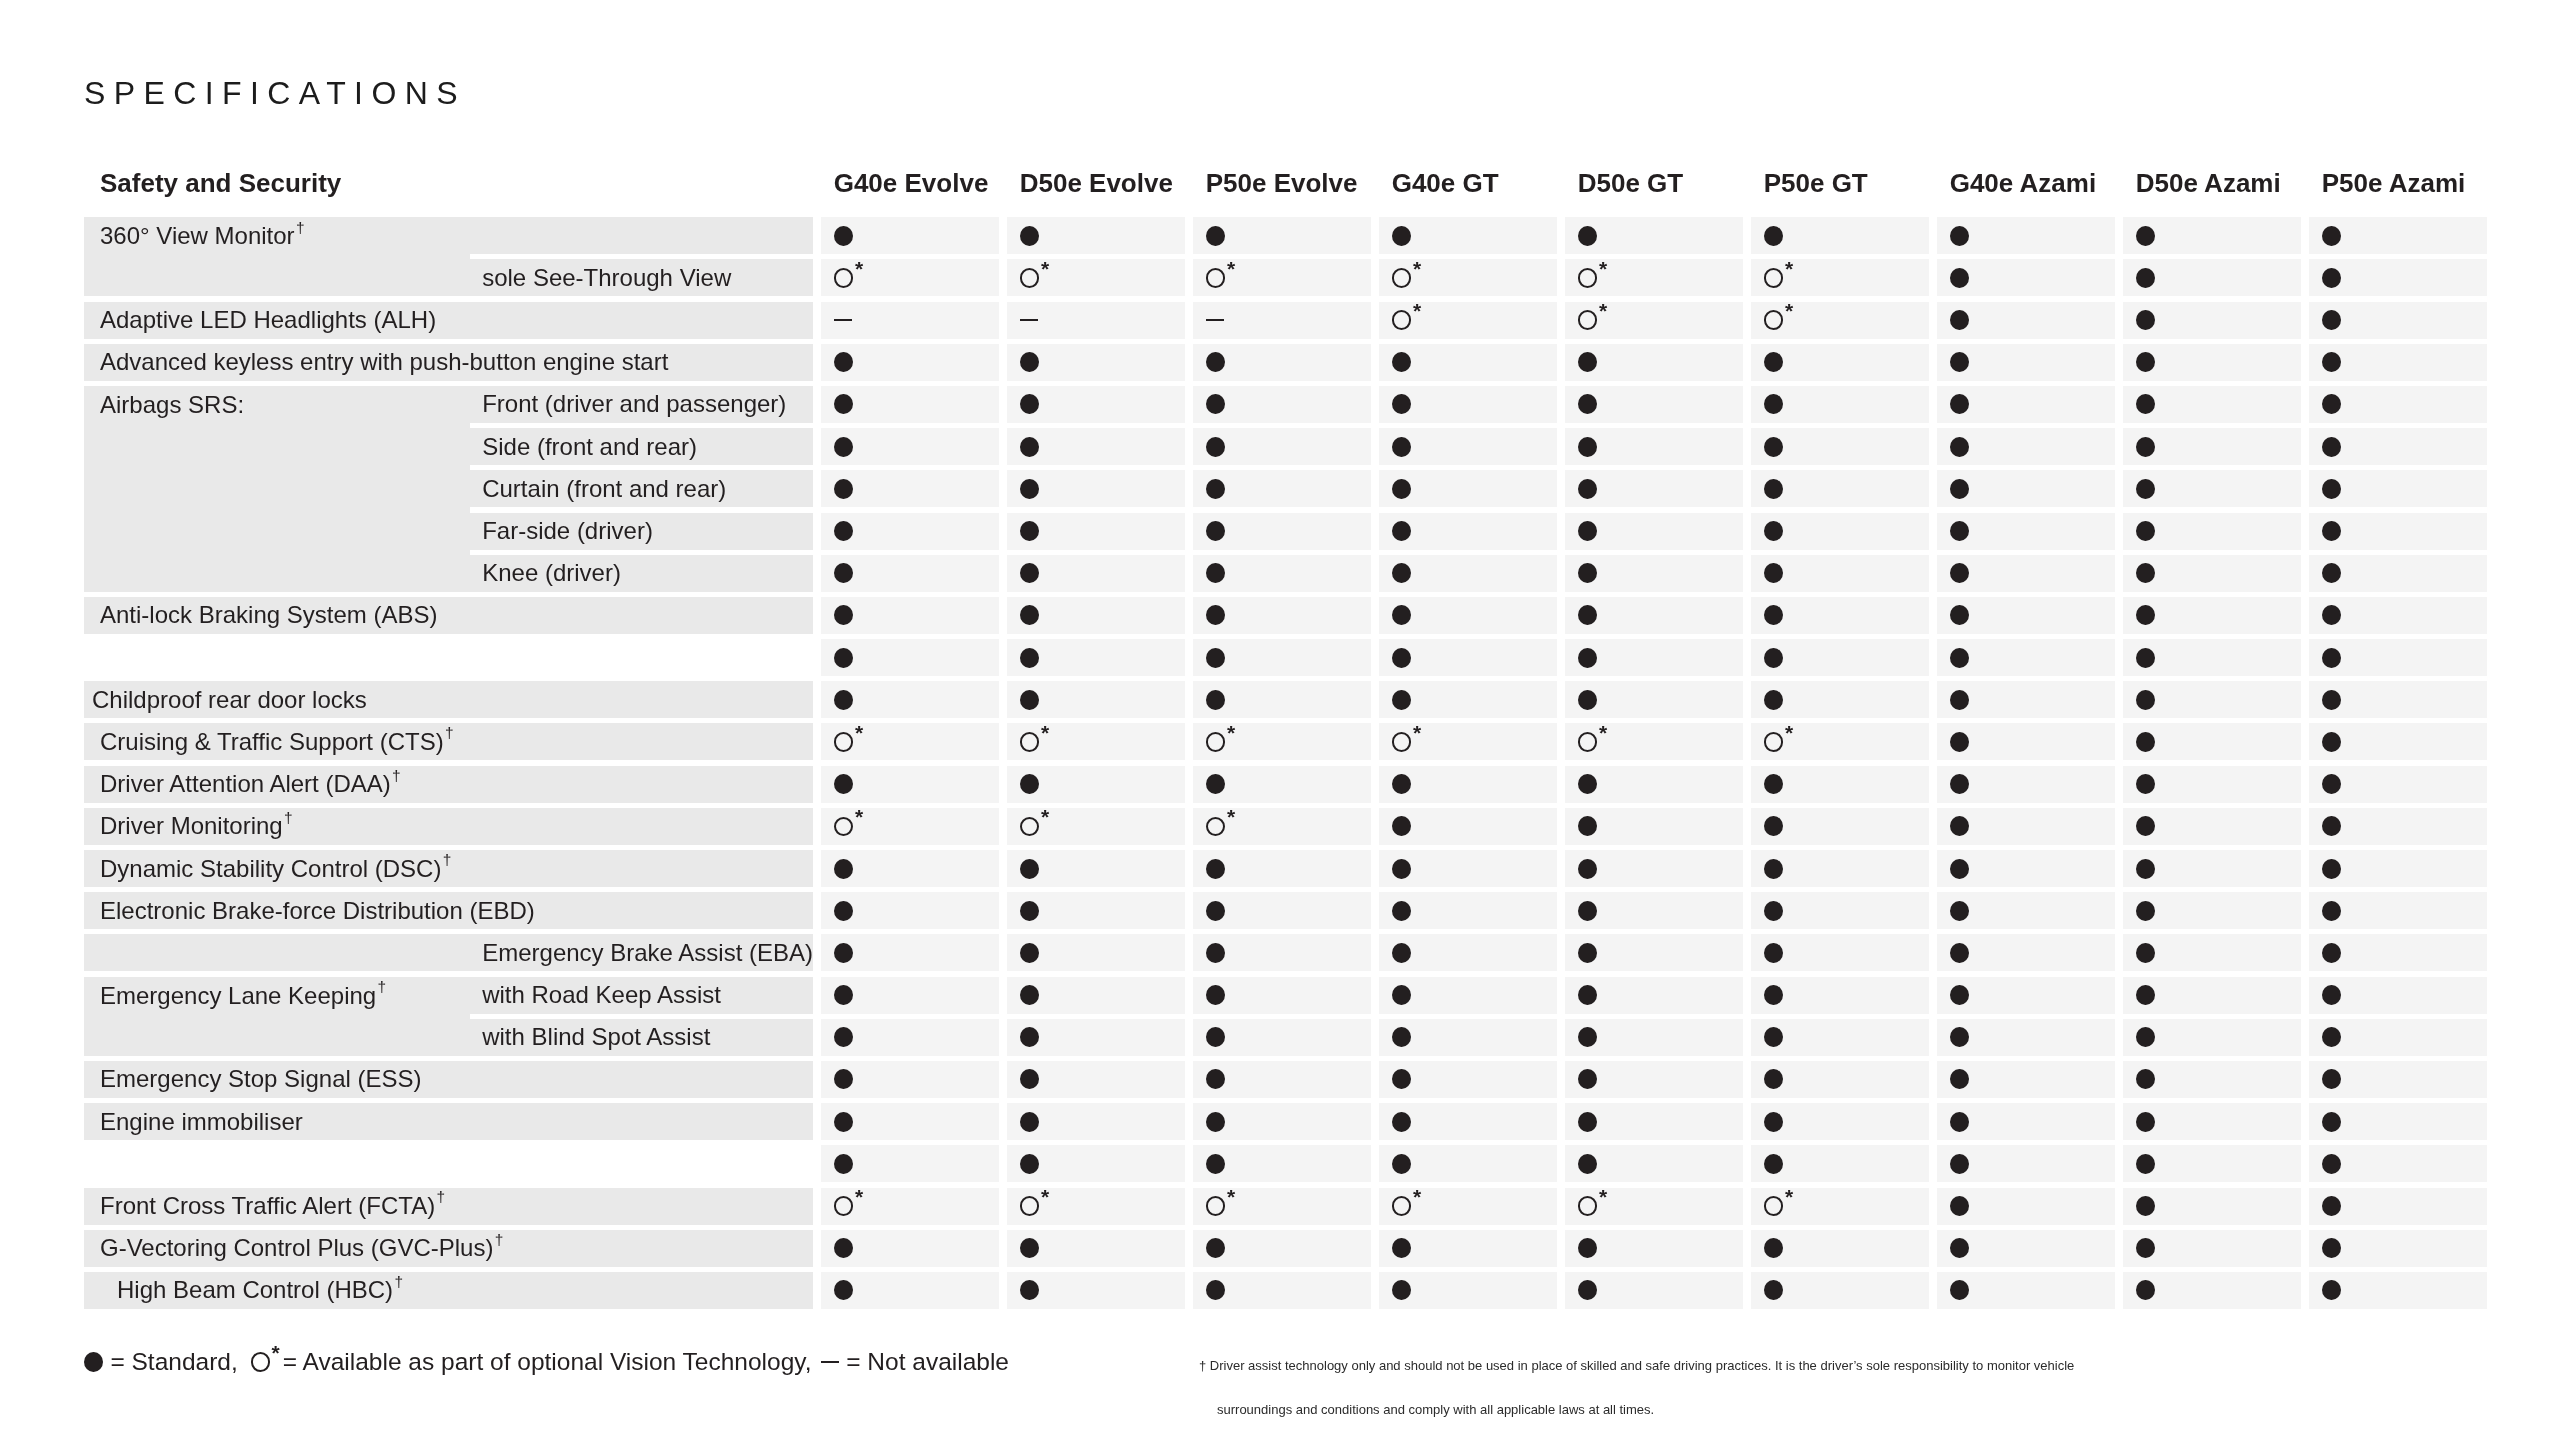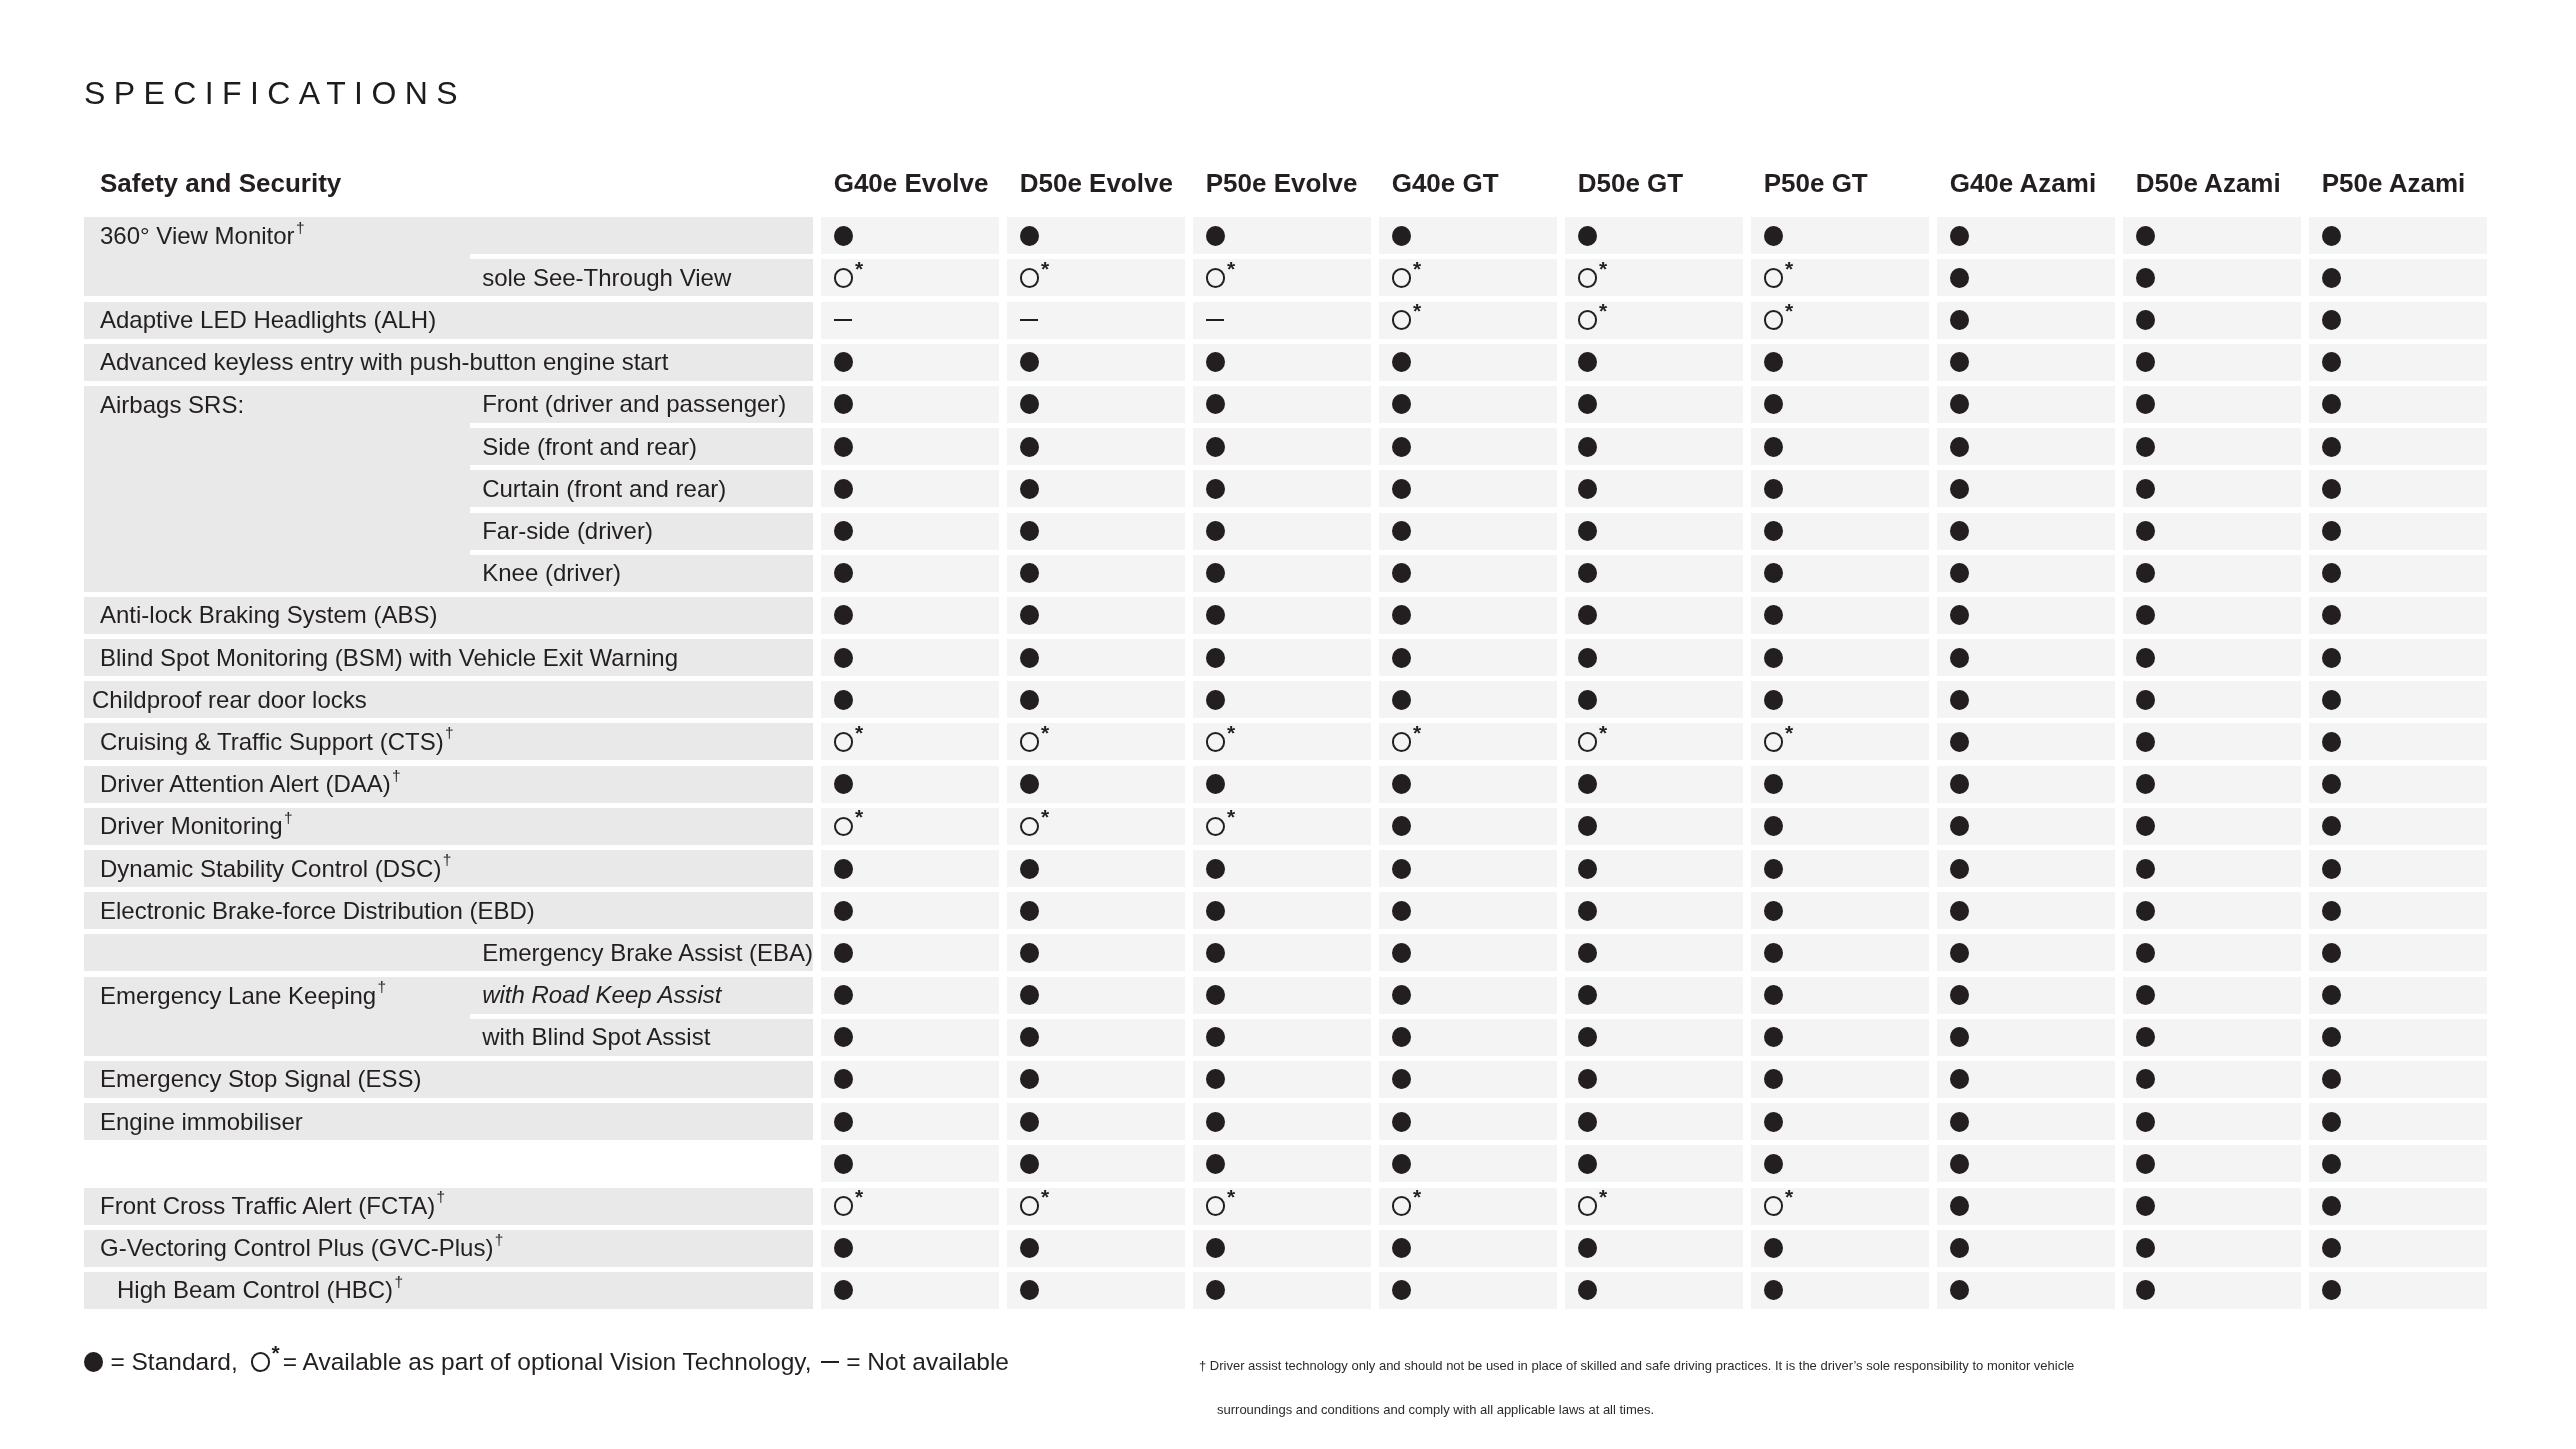--- a/index.html
+++ b/index.html
@@ -407,23 +407,20 @@
       </div>
       <div class="cell-data" style="grid-area: 11 / 9;">
         <span class="sym-dot"></span>
       </div>
       <div class="cell-data" style="grid-area: 11 / 10;">
         <span class="sym-dot"></span>
       </div>
       <div class="cell-data" style="grid-area: 11 / 11;">
         <span class="sym-dot"></span>
       </div>
-      <div class="cell-label" style="grid-row: 12;">
-        <span>Blind Spot Monitoring (BSM) with Vehicle Exit Warning</span>
-      </div>
       <div class="cell-data" style="grid-area: 12 / 3;">
         <span class="sym-dot"></span>
       </div>
       <div class="cell-data" style="grid-area: 12 / 4;">
         <span class="sym-dot"></span>
       </div>
       <div class="cell-data" style="grid-area: 12 / 5;">
         <span class="sym-dot"></span>
       </div>
       <div class="cell-data" style="grid-area: 12 / 6;">
@@ -677,21 +674,21 @@
       </div>
       <div class="cell-data" style="grid-area: 19 / 10;">
         <span class="sym-dot"></span>
       </div>
       <div class="cell-data" style="grid-area: 19 / 11;">
         <span class="sym-dot"></span>
       </div>
       <div class="cell-main" style="grid-row: 20 / span 2;">
         <span>Emergency Lane Keeping<sup class="dag">†</sup></span>
       </div>
-      <div class="cell-sub" style="grid-row: 20; font-style: italic;">
+      <div class="cell-sub" style="grid-row: 20;">
         <span>with Road Keep Assist</span>
       </div>
       <div class="cell-data" style="grid-area: 20 / 3;">
         <span class="sym-dot"></span>
       </div>
       <div class="cell-data" style="grid-area: 20 / 4;">
         <span class="sym-dot"></span>
       </div>
       <div class="cell-data" style="grid-area: 20 / 5;">
         <span class="sym-dot"></span>

